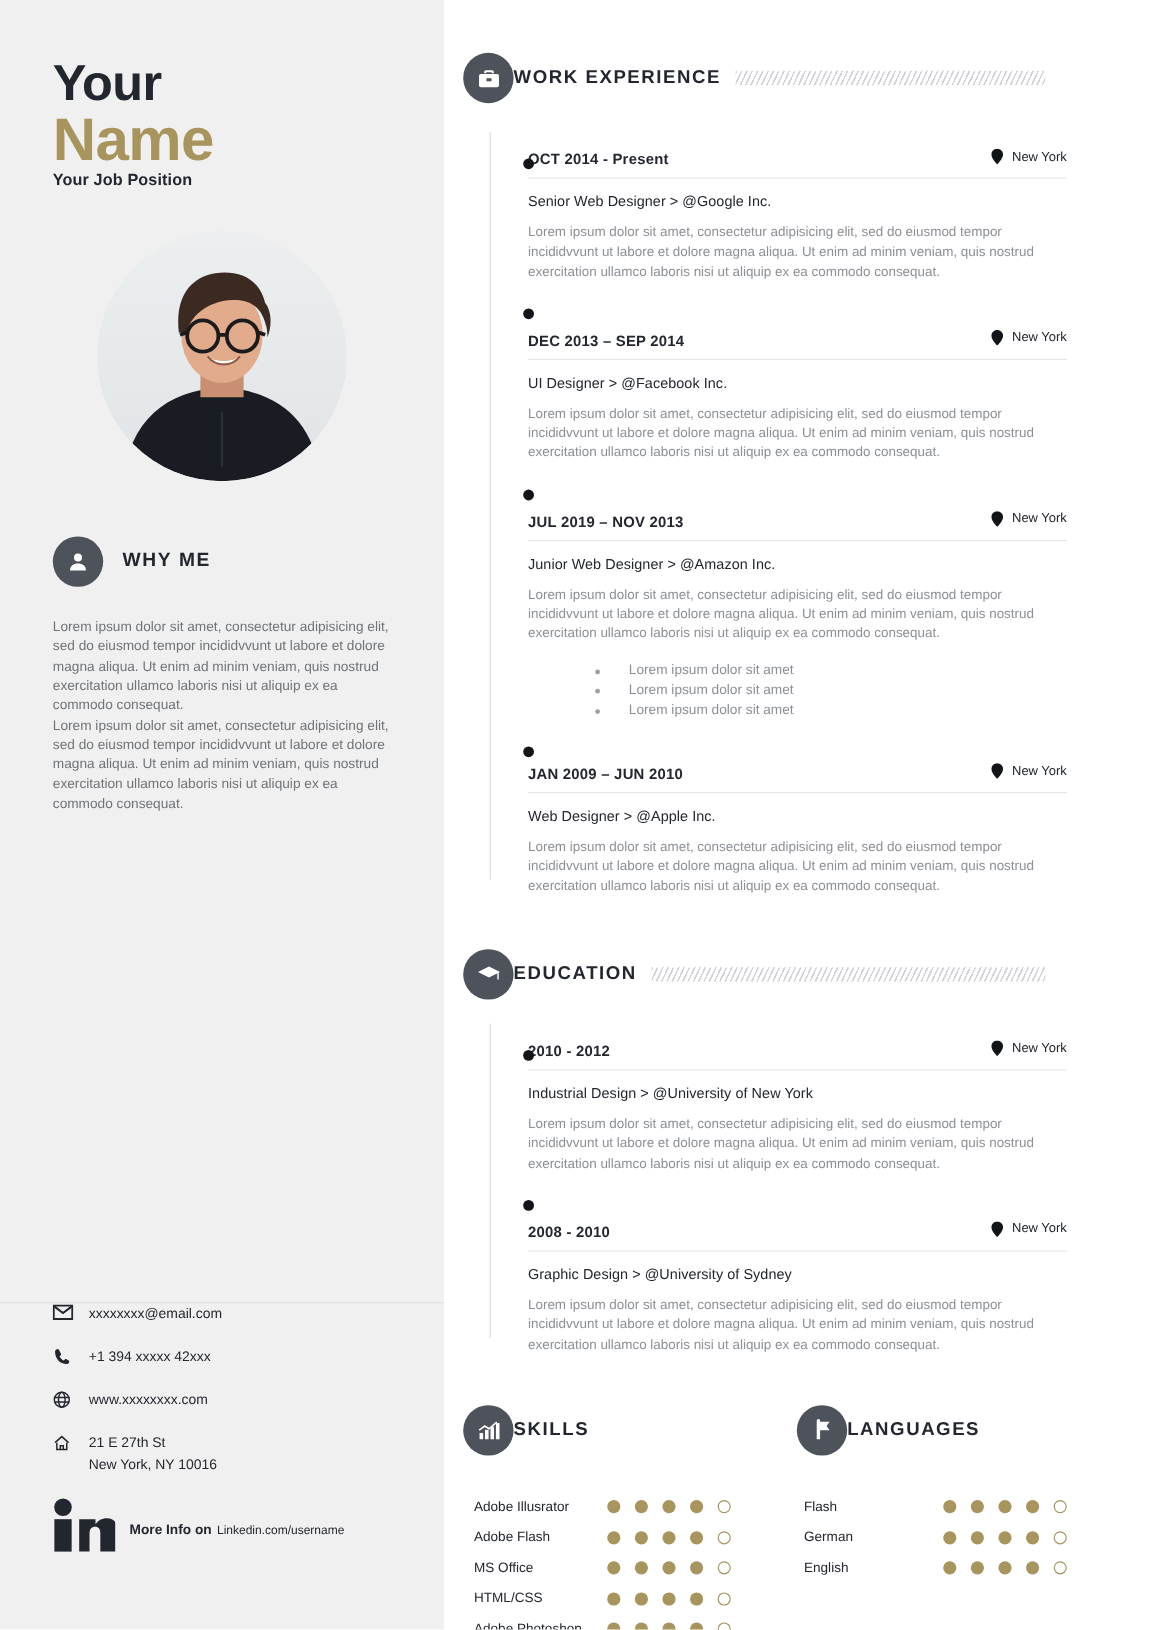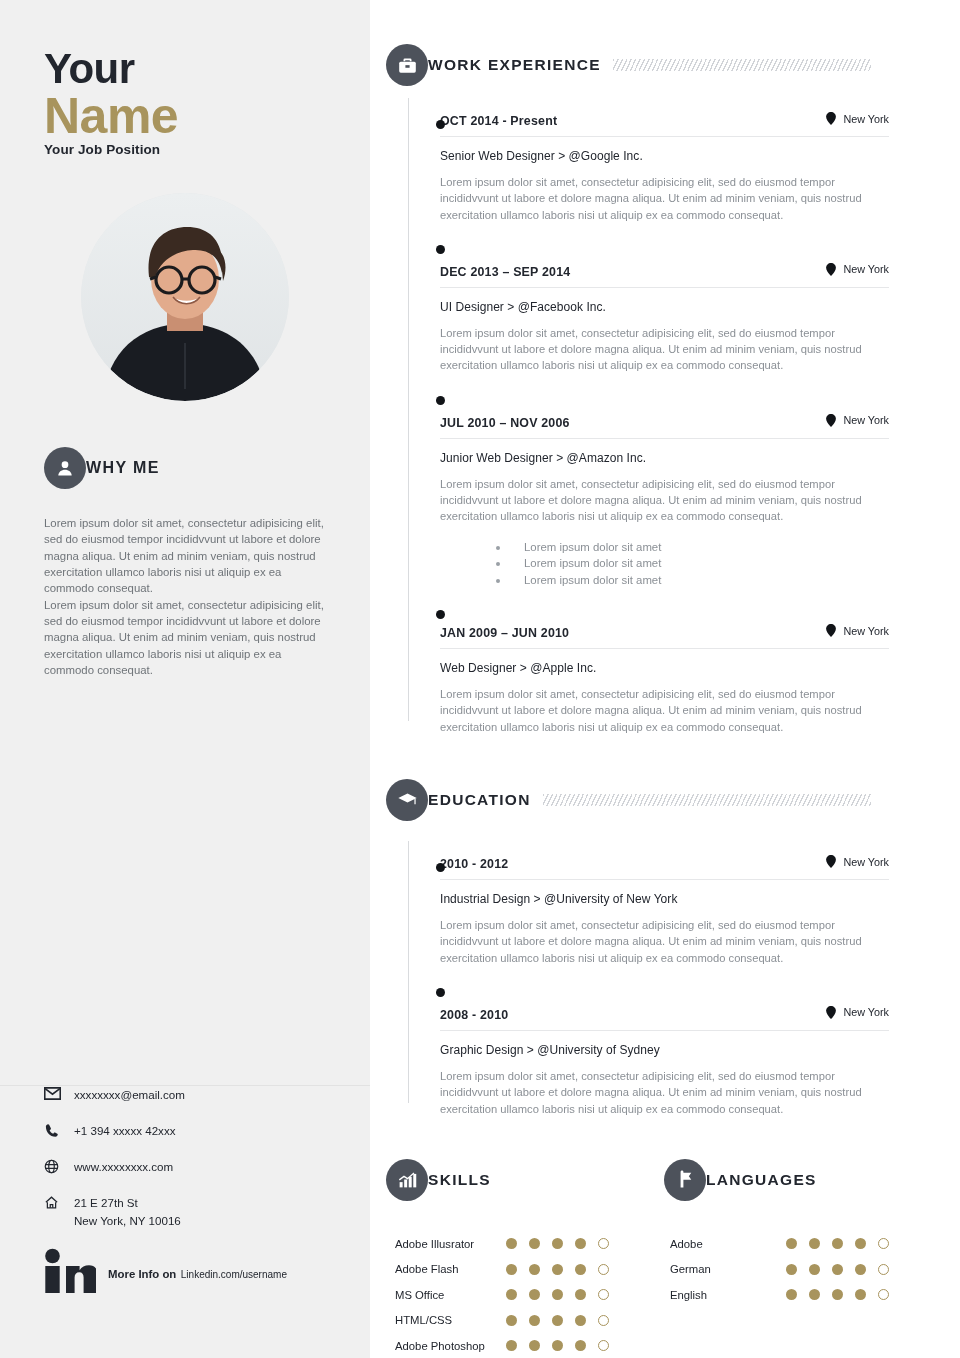--- a/index.html
+++ b/index.html
@@ -37,21 +37,21 @@
   .photo-wrap {
     width:208px; height:208px; border-radius:50%;
     margin:36px auto 0 auto;
     overflow:hidden; position:relative;
     background:#e6e9ea;
   }
   .photo-svg { display:block; width:208px; height:208px; }
 
   
   .l-section-head {
-    display:flex; align-items:center; 
+    display:flex; align-items:center; gap:16px;
     padding:0 0 0 44px; margin-top:46px;
   }
   .circle-icon {
     width:42px; height:42px; border-radius:50%;
     background:#4d525b; flex:0 0 42px;
     display:flex; align-items:center; justify-content:center;
   }
   .circle-icon svg { display:block; }
   .l-section-title {
     font-size:16px; font-weight:bold; color:#22262e;
@@ -287,21 +287,21 @@
           <svg width="21" height="21" viewBox="0 0 24 24" fill="#ffffff">
             <path d="M9 4h6a1.6 1.6 0 011.6 1.6V7h-2V6H9.4v1h-2V5.6A1.6 1.6 0 019 4z"></path>
             <rect x="2.5" y="7.6" width="19" height="12.6" rx="1.8"></rect>
             <rect x="9.6" y="11.6" width="4.8" height="3" fill="#4d525b"></rect>
           </svg>
         </span>
         <span class="r-section-title">WORK EXPERIENCE</span>
         <span class="hatch"></span>
       </div>
 
-      <div class="timeline" style="margin-top:26px;">
+      <div class="timeline" style="margin-top:38px;">
 
         <div class="tl-entry">
           <div class="tl-head">
             <span class="tl-date">OCT 2014 - Present</span>
             <span class="tl-loc">
               <svg width="10" height="13" viewBox="0 0 12 16" fill="#111418">
                 <path d="M6 0C2.7 0 0 2.6 0 5.9 0 10.3 6 16 6 16s6-5.7 6-10.1C12 2.6 9.3 0 6 0z"></path>
               </svg>
               <span class="tl-loc-txt">New York</span>
             </span>
@@ -319,21 +319,21 @@
               </svg>
               <span class="tl-loc-txt">New York</span>
             </span>
           </div>
           <div class="tl-role">UI Designer &gt; @Facebook Inc.</div>
           <div class="tl-desc">Lorem ipsum dolor sit amet, consectetur adipisicing elit, sed do eiusmod tempor incididvvunt ut labore et dolore magna aliqua. Ut enim ad minim veniam, quis nostrud exercitation ullamco laboris nisi ut aliquip ex ea commodo consequat.</div>
         </div>
 
         <div class="tl-entry" style="padding-top:26px;">
           <div class="tl-head">
-            <span class="tl-date">JUL 2010 – NOV 2006</span>
+            <span class="tl-date">JUL 2019 – NOV 2013</span>
             <span class="tl-loc">
               <svg width="10" height="13" viewBox="0 0 12 16" fill="#111418">
                 <path d="M6 0C2.7 0 0 2.6 0 5.9 0 10.3 6 16 6 16s6-5.7 6-10.1C12 2.6 9.3 0 6 0z"></path>
               </svg>
               <span class="tl-loc-txt">New York</span>
             </span>
           </div>
           <div class="tl-role">Junior Web Designer &gt; @Amazon Inc.</div>
           <div class="tl-desc">Lorem ipsum dolor sit amet, consectetur adipisicing elit, sed do eiusmod tempor incididvvunt ut labore et dolore magna aliqua. Ut enim ad minim veniam, quis nostrud exercitation ullamco laboris nisi ut aliquip ex ea commodo consequat.</div>
           <ul class="tl-bullets">
@@ -481,21 +481,21 @@
           <span class="circle-icon">
             <svg width="21" height="21" viewBox="0 0 24 24" fill="#ffffff">
               <path d="M6.4 3.4c0-.9.7-1.6 1.6-1.6s1.6.7 1.6 1.6V21H6.4z"></path>
               <path d="M9 4.4h9.6l-2.8 4 2.8 4H9z"></path>
             </svg>
           </span>
           <span class="r-section-title">LANGUAGES</span>
         </div>
         <div class="rate-list">
           <div class="rate-row">
-            <span class="rate-label">Adobe</span>
+            <span class="rate-label">Flash</span>
             <span class="dots">
                 <span class="dot on"></span>
                 <span class="dot on"></span>
                 <span class="dot on"></span>
                 <span class="dot on"></span>
                 <span class="dot off"></span>
               </span>
           </div>
           <div class="rate-row">
             <span class="rate-label">German</span>

